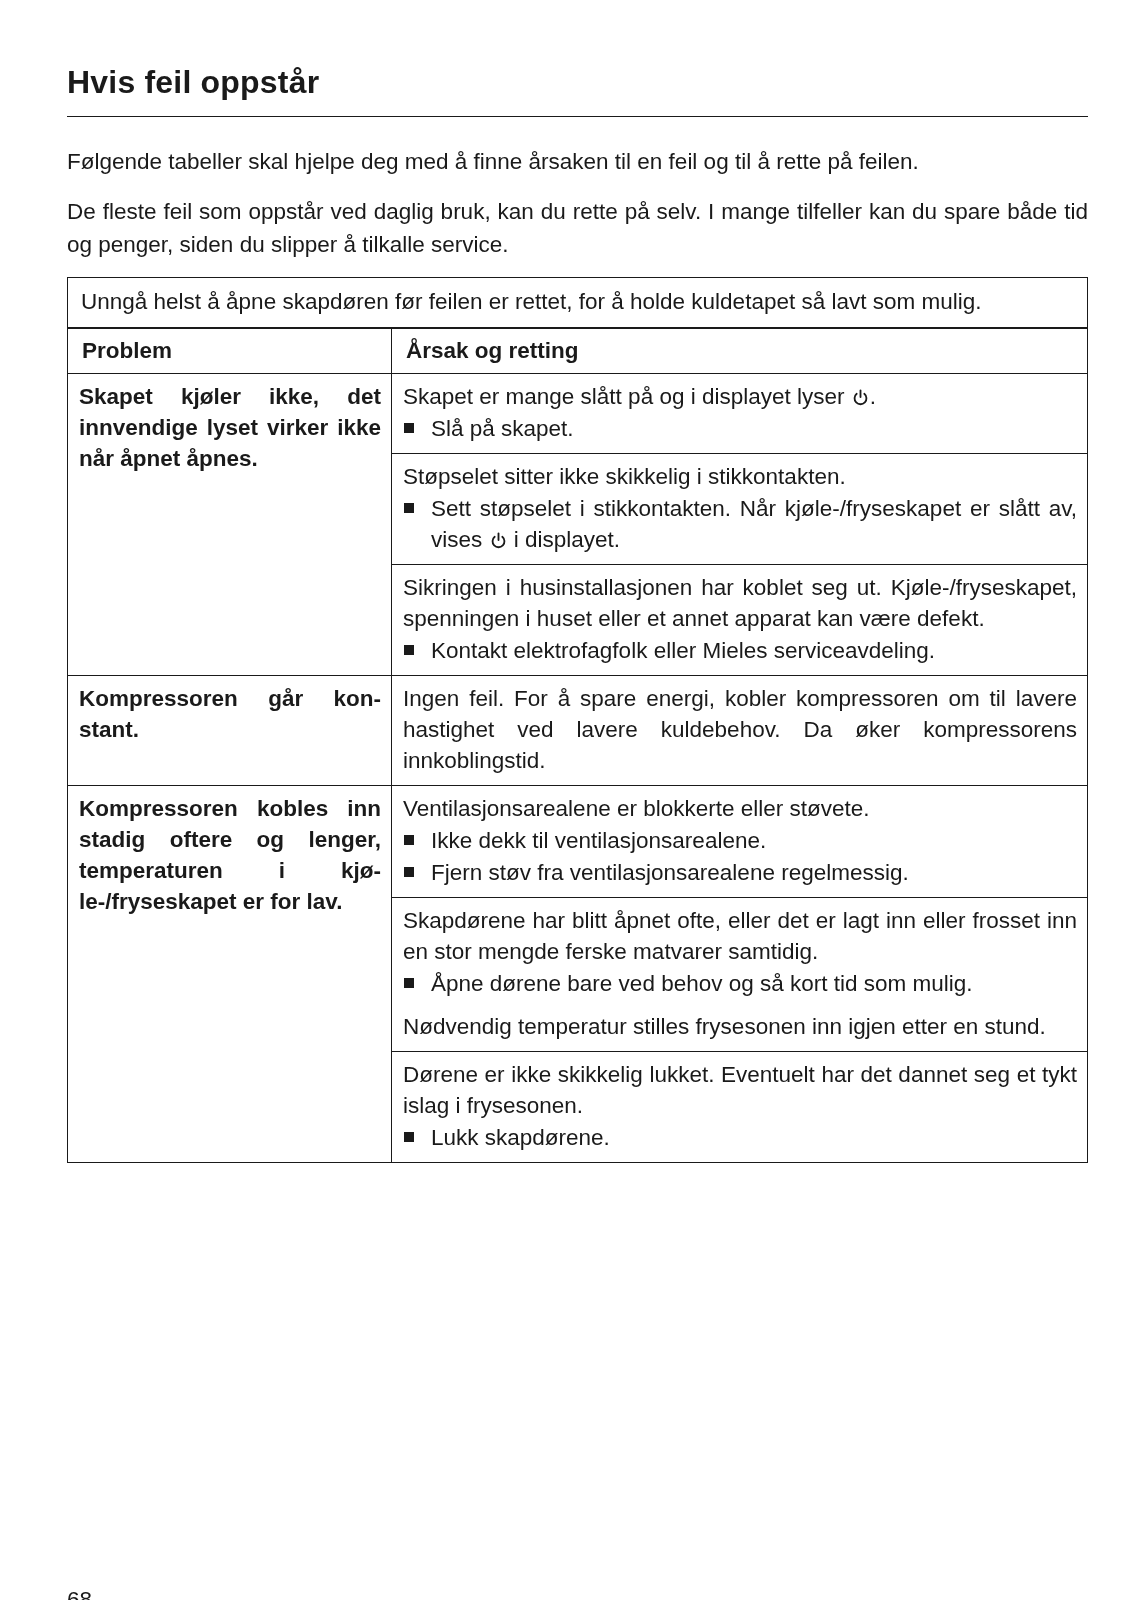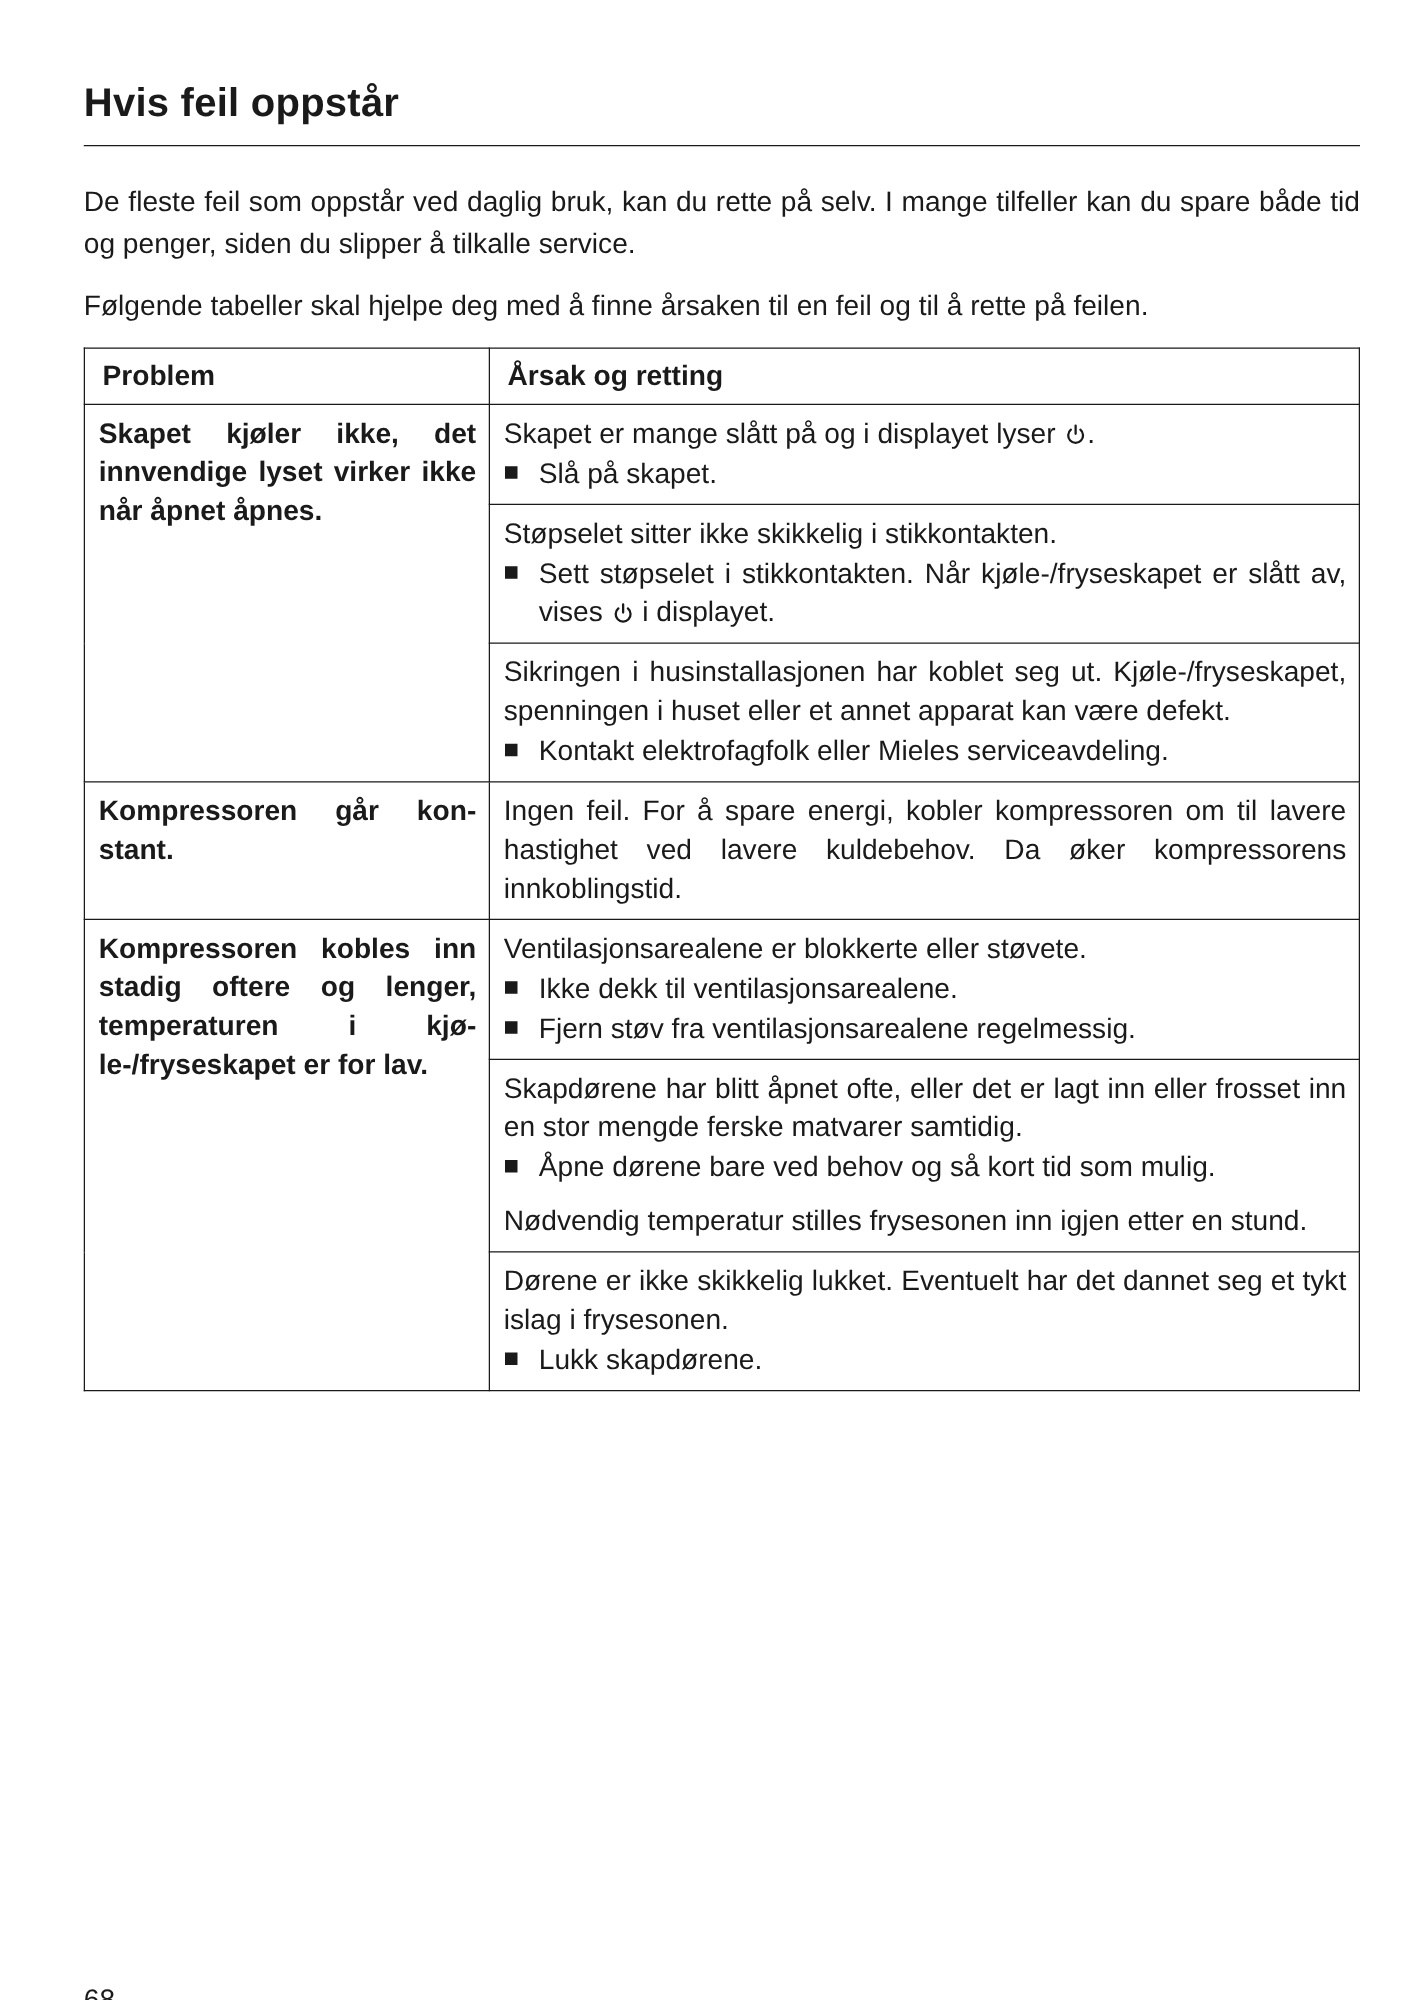--- a/index.html
+++ b/index.html
@@ -15,21 +15,21 @@
 
   .title { font-size: 32px; font-weight: bold; letter-spacing: 0.2px; }
   .title-rule { border: none; border-top: 1.5px solid #1a1a1a; margin-top: 15px; height: 0; }
 
   .para { font-size: 22.5px; line-height: 33px; margin-top: 28px; text-align: justify; }
   .para + .para { margin-top: 17px; }
 
   .note-box { border: 1.5px solid #1a1a1a; margin-top: 16px; padding: 7px 13px 9px 13px; }
   .note-text { font-size: 22.5px; line-height: 33px; text-align: justify; }
 
-  table.tbl { width: 100%; border-collapse: collapse; margin-top: 17px; table-layout: fixed; }
+  table.tbl { width: 100%; border-collapse: collapse; table-layout: fixed; }
   .col-problem { width: 324px; }
   th, td { border: 1.5px solid #1a1a1a; vertical-align: top; text-align: left; }
   th {
     font-size: 22.5px; font-weight: bold; line-height: 26px;
     padding: 9px 14px 9px 14px;
   }
   td { font-size: 22.5px; line-height: 31px; padding: 7px 10px 9px 11px; }
   td.problem { font-weight: bold; text-align: justify; }
   td.cause .lead { text-align: justify; }
 
@@ -47,23 +47,26 @@
   .page-number { position: absolute; left: 67px; top: 1587px; font-size: 22.5px; }
 </style>
 </head>
 <body>
 
 <div class="sheet">
 
   <h1 class="title">Hvis feil oppstår</h1>
   <div class="title-rule"></div>
 
+  <p class="para">Følgende tabeller skal hjelpe deg med å finne årsaken til en feil og til å rette på feilen.</p>
   <p class="para">De fleste feil som oppstår ved daglig bruk, kan du rette på selv. I mange tilfeller kan du spare både tid og penger, siden du slipper å tilkalle service.</p>
-  <p class="para">Følgende tabeller skal hjelpe deg med å finne årsaken til en feil og til å rette på feilen.</p>
 
+  <div class="note-box">
+    <p class="note-text">Unngå helst å åpne skapdøren før feilen er rettet, for å holde kuldetapet så lavt som mulig.</p>
+  </div>
 
   <table class="tbl">
     <colgroup>
         <col class="col-problem">
         <col>
       </colgroup>
     <thead>
       <tr>
         <th>Problem</th>
         <th>Årsak og retting</th>

